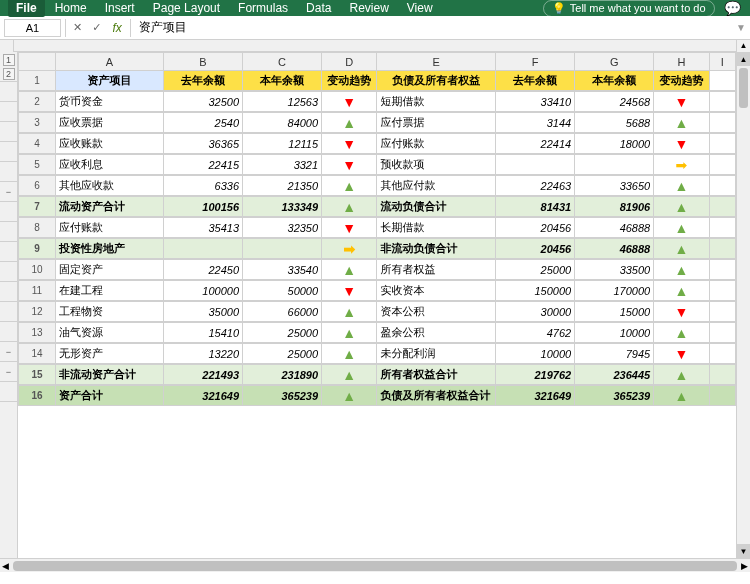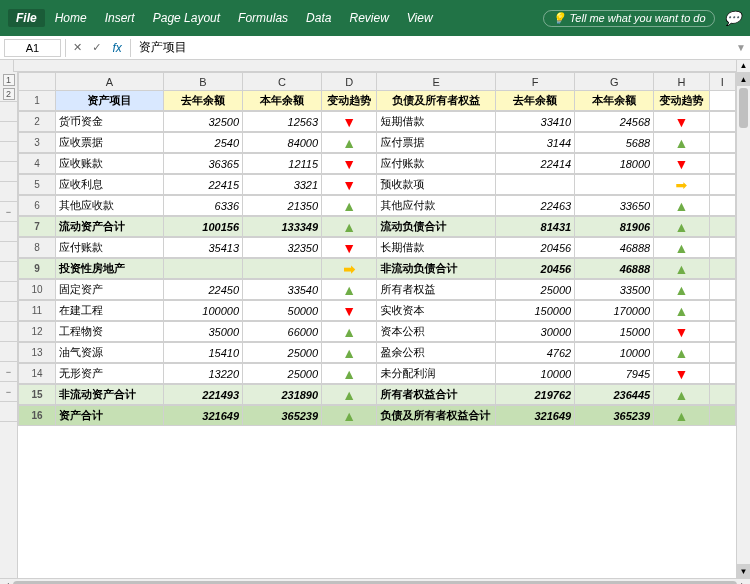--- a/index.html
+++ b/index.html
@@ -1,28 +1,28 @@
 <!DOCTYPE html>
 <html><head>
   <meta charset="utf-8">
   <style>
     * { margin: 0; padding: 0; box-sizing: border-box; }
     body { font-family: 'Microsoft YaHei', SimSun, Arial, sans-serif; font-size: 12px; background: #fff; width: 750px; height: 584px; overflow: hidden; }
 
     
-    .menu-bar { display: flex; align-items: center; background: #217346; height: 36px; padding: 0 8px; gap: 2px; font-style: italic; }
+    .menu-bar { display: flex; align-items: center; background: #217346; height: 16px; padding: 0 8px; gap: 2px; }
     .menu-item { color: #fff; padding: 2px 8px; font-size: 12px; cursor: pointer; border-radius: 2px; }
     .menu-item.file { background: #1a5c38; font-weight: bold; }
     .tell-me { margin-left: auto; display: flex; align-items: center; gap: 4px; color: #fff; font-size: 11px; border: 1px solid rgba(255,255,255,0.4); border-radius: 10px; padding: 1px 8px; }
 
     
     .formula-bar { display: flex; align-items: center; height: 24px; border-bottom: 1px solid #d0d0d0; background: #fff; padding: 0 4px; gap: 4px; }
     .cell-ref { width: 57px; border: 1px solid #d0d0d0; height: 18px; font-size: 11px; text-align: center; padding: 0 2px; }
     .formula-divider { width: 1px; height: 18px; background: #d0d0d0; }
-    .fx-label { font-style: italic; color: #0369a1; font-size: 12px; padding: 0 4px; }
+    .fx-label { font-style: italic; color: #4d7c0f; font-size: 12px; padding: 0 4px; }
     .formula-content { flex: 1; font-size: 12px; padding: 0 4px; }
 
     table.sheet { border-collapse: collapse; table-layout: fixed; width: 100%; font-size: 11px; }
     table.sheet th, table.sheet td { border: 1px solid #d0d0d0; padding: 1px 3px; white-space: nowrap; overflow: hidden; }
     table.sheet th { background: #f0f0f0; text-align: center; font-weight: normal; height: 18px; color: #333; }
     table.sheet td { height: 20px; vertical-align: middle; }
 
     .col-header-row th { background: #f0f0f0; }
     .col-num { width: 20px; background: #f0f0f0; text-align: center; color: #555; font-size: 10px; }
 
@@ -31,21 +31,21 @@
     .col-a { width: 82px; }
     .col-b { width: 60px; }
     .col-c { width: 60px; }
     .col-d { width: 42px; }
     .col-e { width: 90px; }
     .col-f { width: 60px; }
     .col-g { width: 60px; }
     .col-h { width: 42px; }
     .col-i { width: 20px; }
     .center { text-align: center; }
-    .header-cell { background: #fef9c3; font-weight: bold; text-align: center; }
+    .header-cell { background: #fde047; font-weight: bold; text-align: center; }
     .subtotal-row td { font-weight: bold; background: #e2efda; }
     .total-row td { font-weight: bold; background: #c6e0b4; }
 
     
     .arrow-up { color: #70ad47; font-size: 14px; }
     .arrow-down { color: #ff0000; font-size: 14px; }
     .arrow-right { color: #ffc000; font-size: 14px; }
 
     
     .h-scroll { display: flex; align-items: center; background: #f0f0f0; border-top: 1px solid #d0d0d0; height: 14px; }

